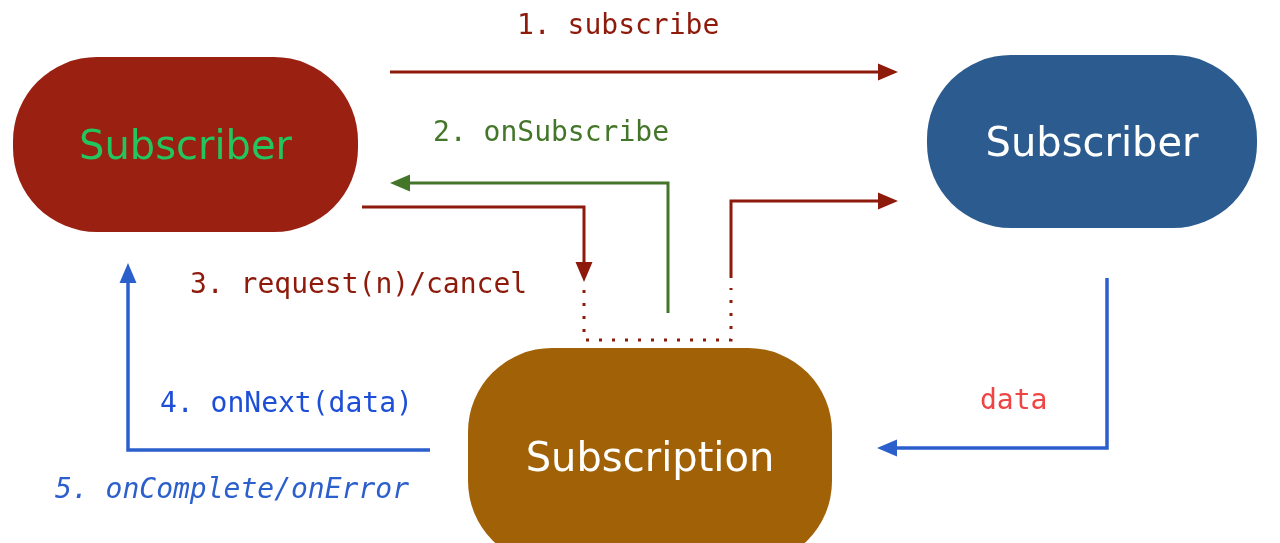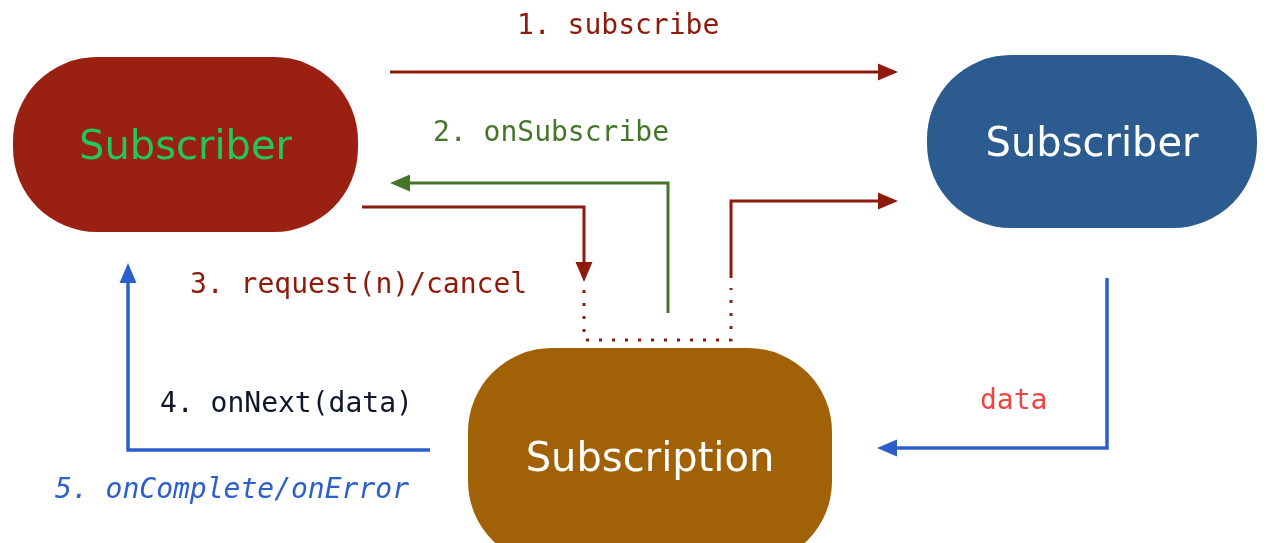--- a/index.html
+++ b/index.html
@@ -76,16 +76,16 @@
     </div>
     <div class="node" style="left: 927px; top: 55px; width: 330px; height: 173px; background: rgb(43, 91, 143);">
       <span class="node-label" style="color: rgb(255, 255, 255);">Subscriber</span>
     </div>
     <div class="node" style="left: 468px; top: 348px; width: 364px; height: 217px; background: #a16207;">
       <span class="node-label" style="color: rgb(255, 255, 255);">Subscription</span>
     </div>
     <div class="edge-label" style="left: 517px; top: 25px; color: rgb(142, 26, 11);">1. subscribe</div>
     <div class="edge-label" style="left: 393px; top: 132px; color: rgb(68, 118, 42); margin-left: 40px;">2. onSubscribe</div>
     <div class="edge-label" style="left: 190px; top: 284px; color: rgb(142, 26, 11);">3. request(n)/cancel</div>
-    <div class="edge-label" style="left: 160px; top: 403px; color: #0f172a;">4. onNext(data)</div>
+    <div class="edge-label" style="left: 160px; top: 403px; color: #1d4ed8;">4. onNext(data)</div>
     <div class="edge-label" style="left: 55px; top: 489px; color: rgb(43, 95, 204); font-style: italic;">5. onComplete/onError</div>
     <div class="edge-label" style="left: 980px; top: 400px; color: #ef4444;">data</div>
   </div>
 
 </body></html>

